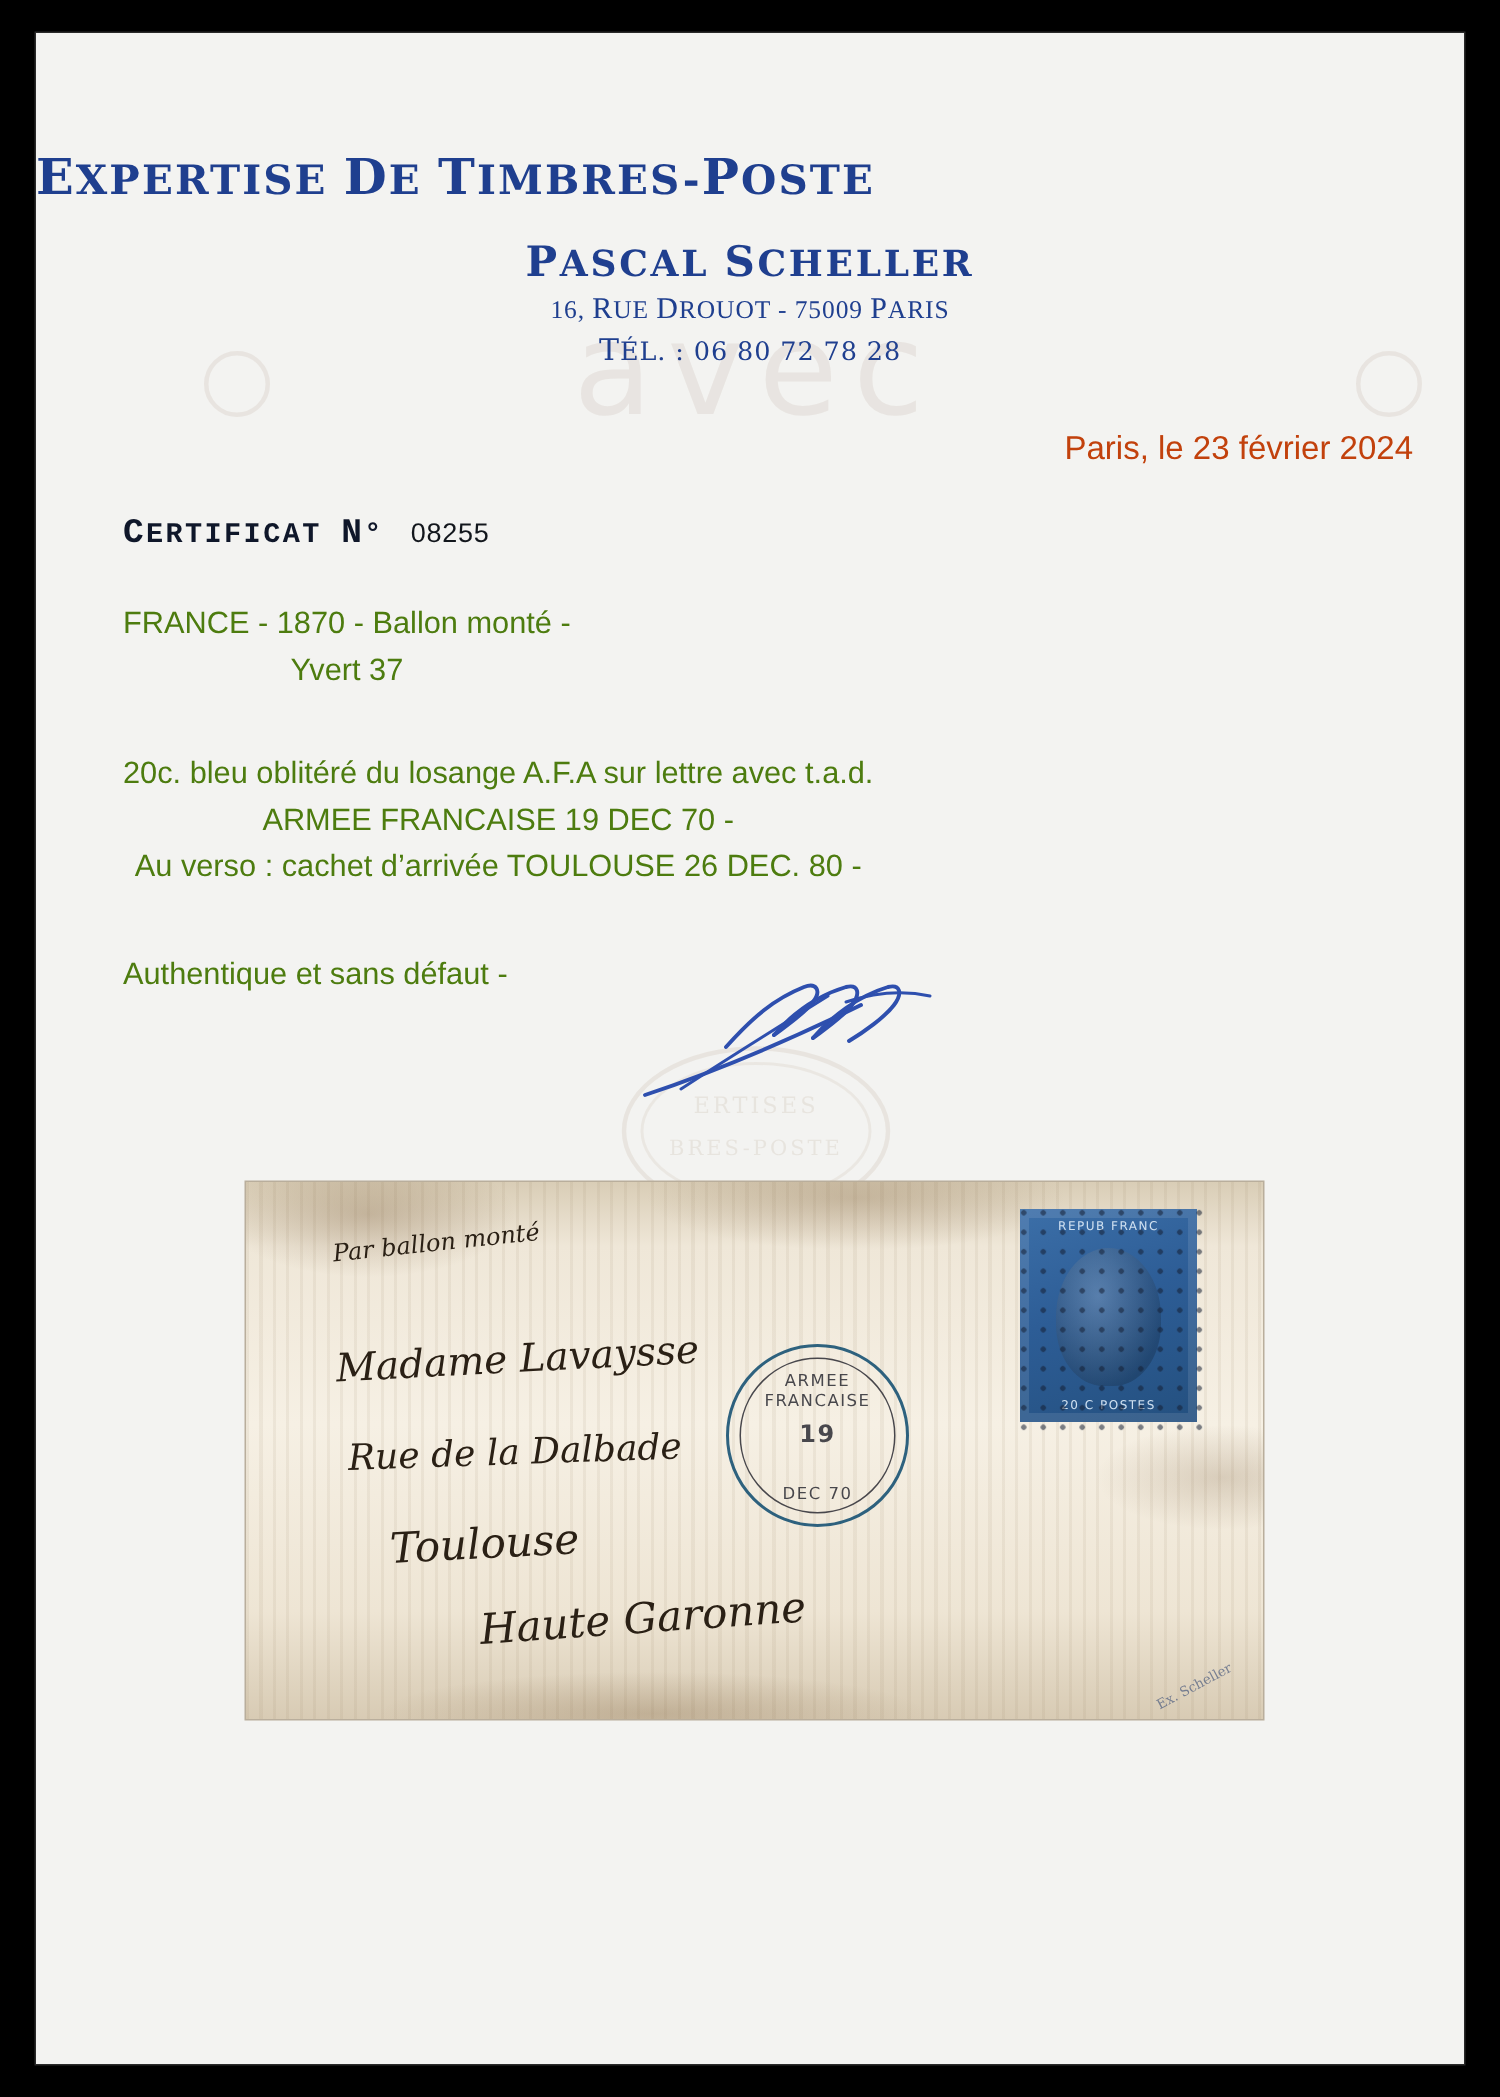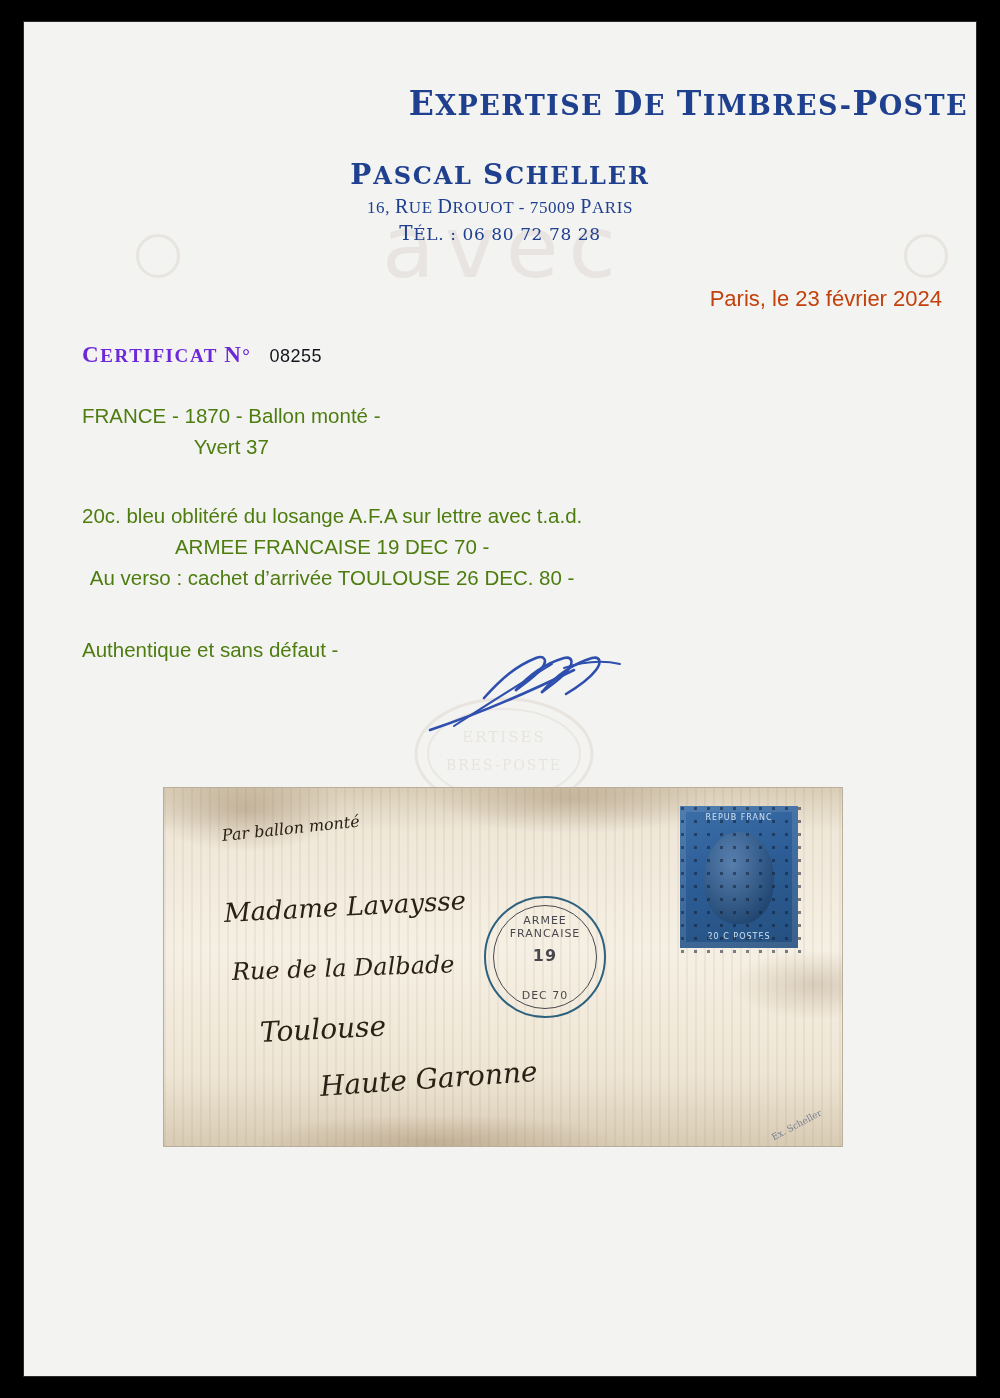--- a/index.html
+++ b/index.html
@@ -45,24 +45,24 @@
     width: 38px;
     height: 38px;
     opacity: .9;
   }
   .content {
     position: absolute;
     inset: 0;
   }
   .title {
     position: absolute;
-    top: 62px;
+    top: 76px;
     left: 0;
     width: 944px;
-    text-align: right;
+    text-align: left;
     font-family: "DejaVu Serif", serif;
     font-size: 27px;
     font-weight: bold;
     letter-spacing: 1.4px;
     color: #1f3f8f;
   }
   .title .cap { font-size: 33px; }
   .expert-name {
     position: absolute;
     top: 136px;
@@ -112,25 +112,25 @@
 
   .cert-row {
     position: absolute;
     top: 320px;
     left: 58px;
     display: flex;
     align-items: baseline;
     gap: 18px;
   }
   .cert-label {
-    font-family: Liberation Serif, serif;
+    font-family: Liberation Mono, monospace;
     font-size: 19px;
     font-weight: bold;
     letter-spacing: 1.6px;
-    color: #6d28d9;
+    color: #0f172a;
   }
   .cert-label .cap { font-size: 23px; }
   .cert-number {
     font-size: 18px;
     color: #12161c;
     letter-spacing: .5px;
   }
 
   .body-block {
     position: absolute;

